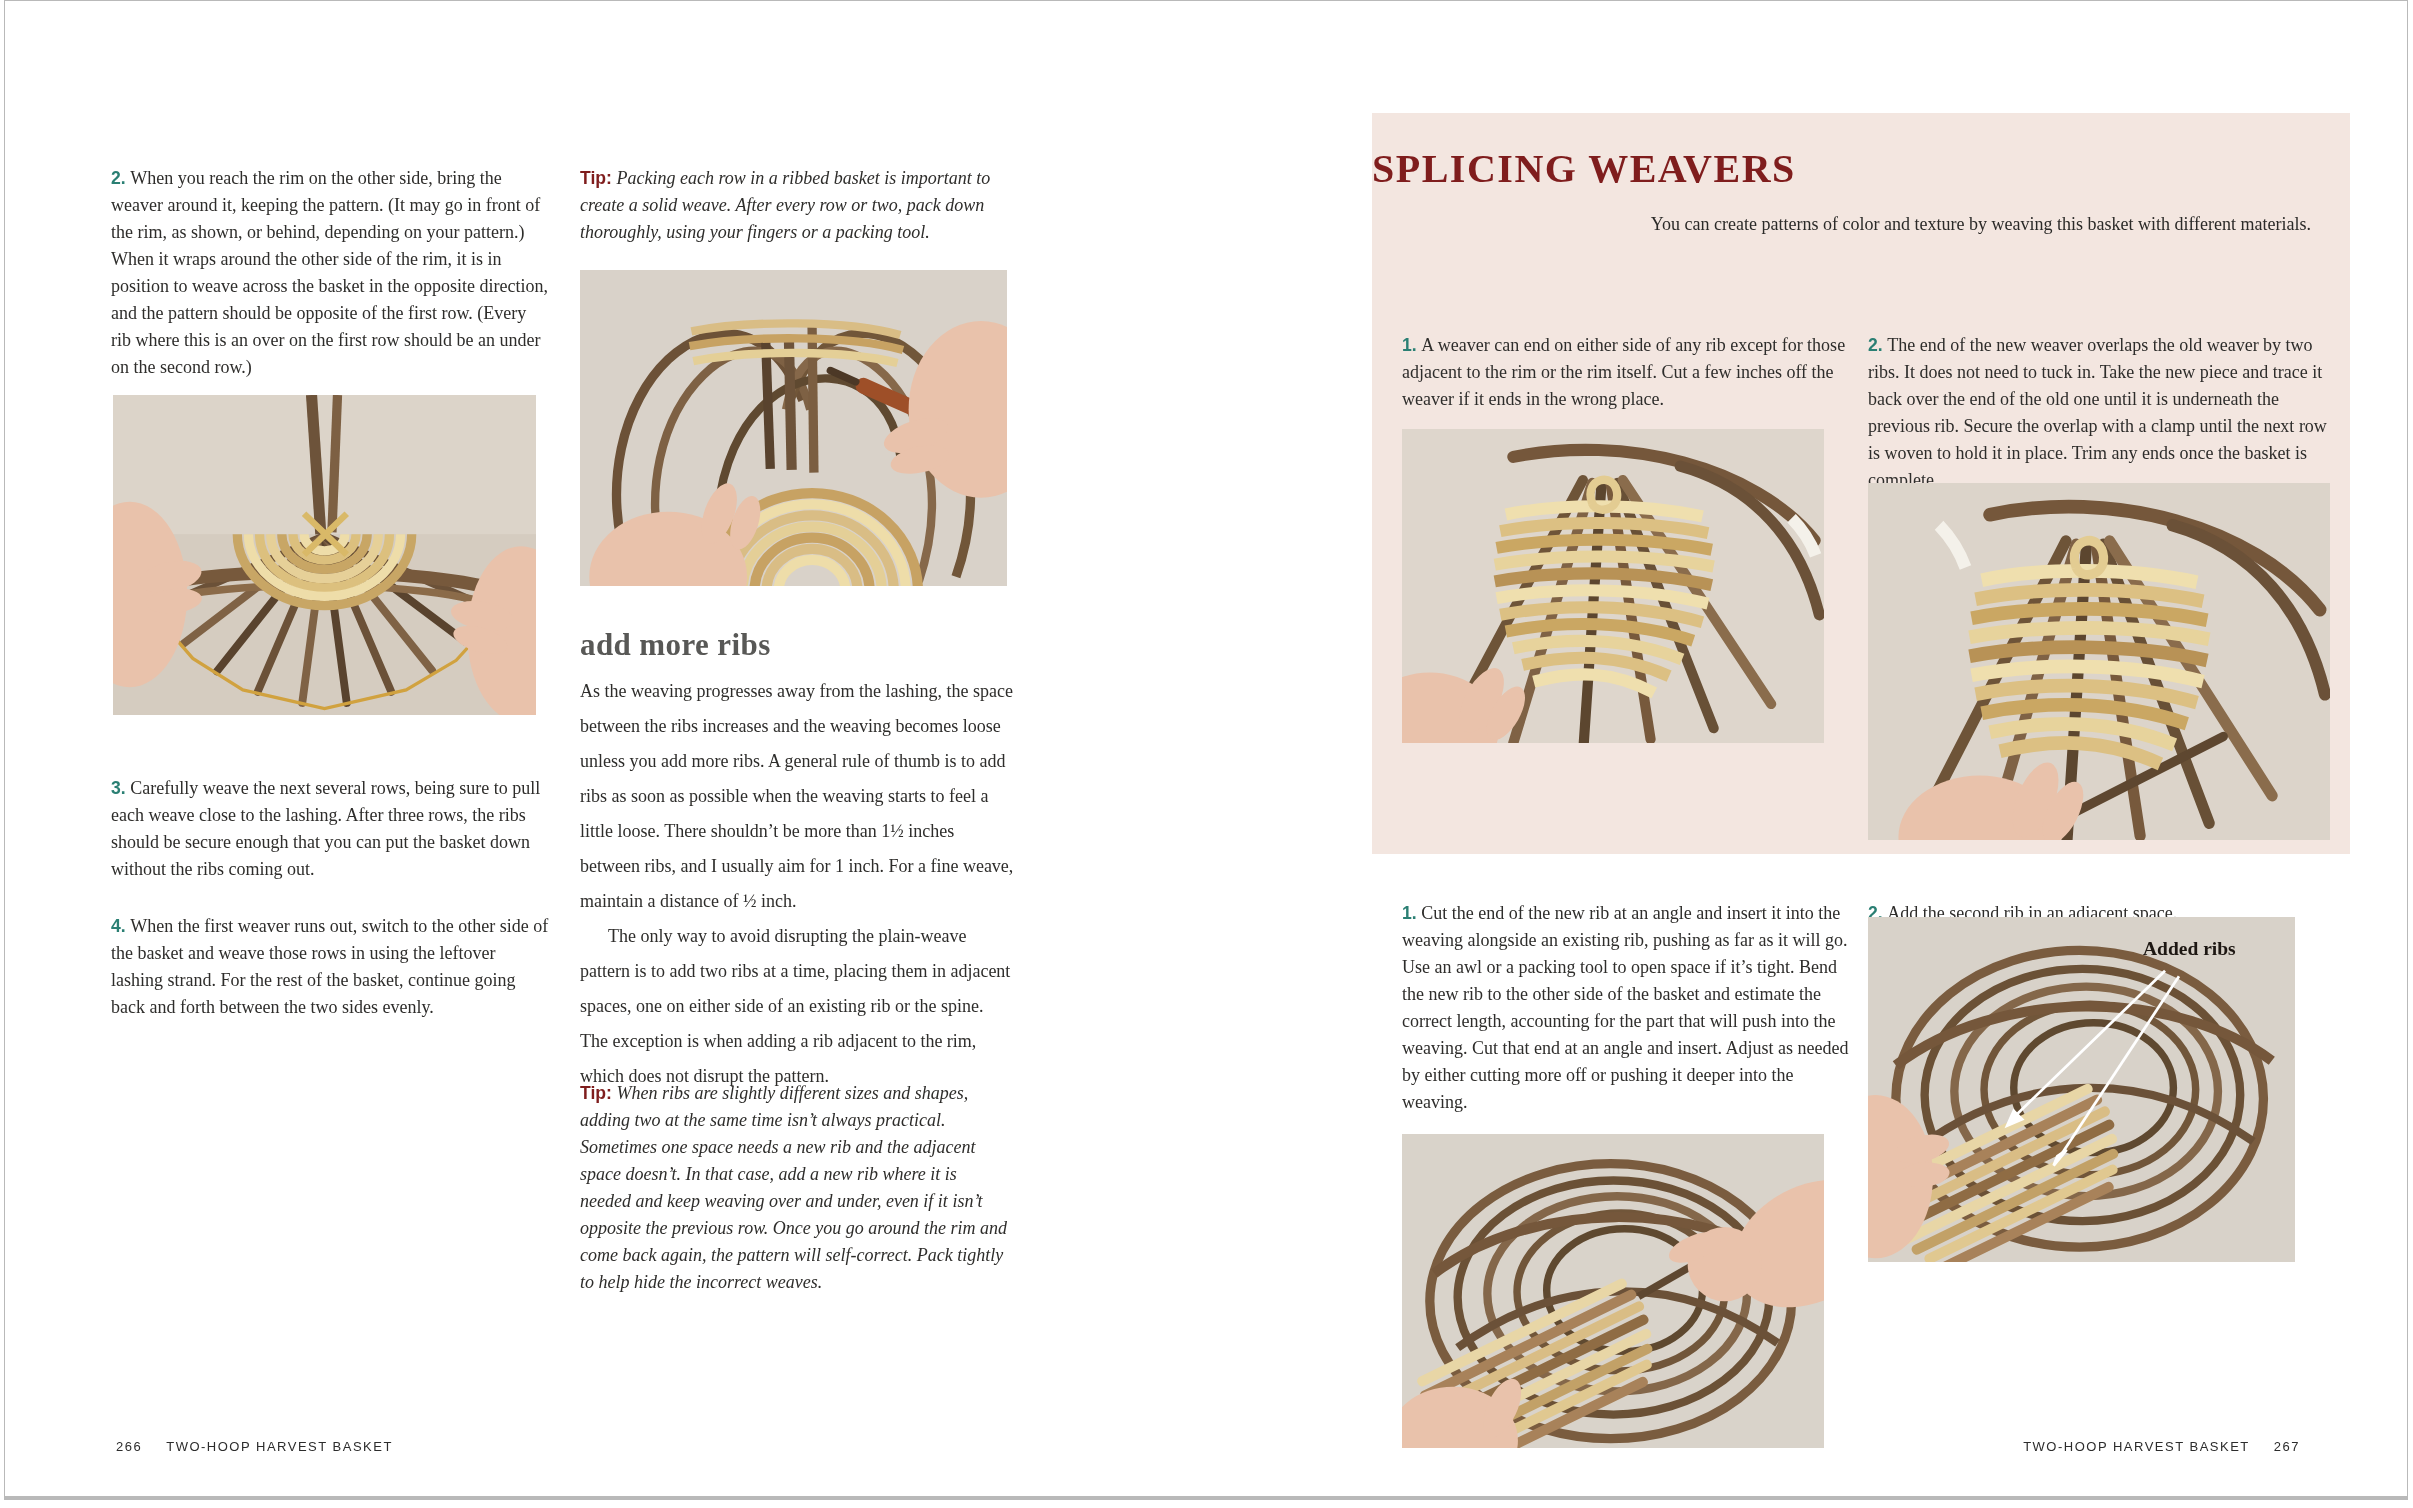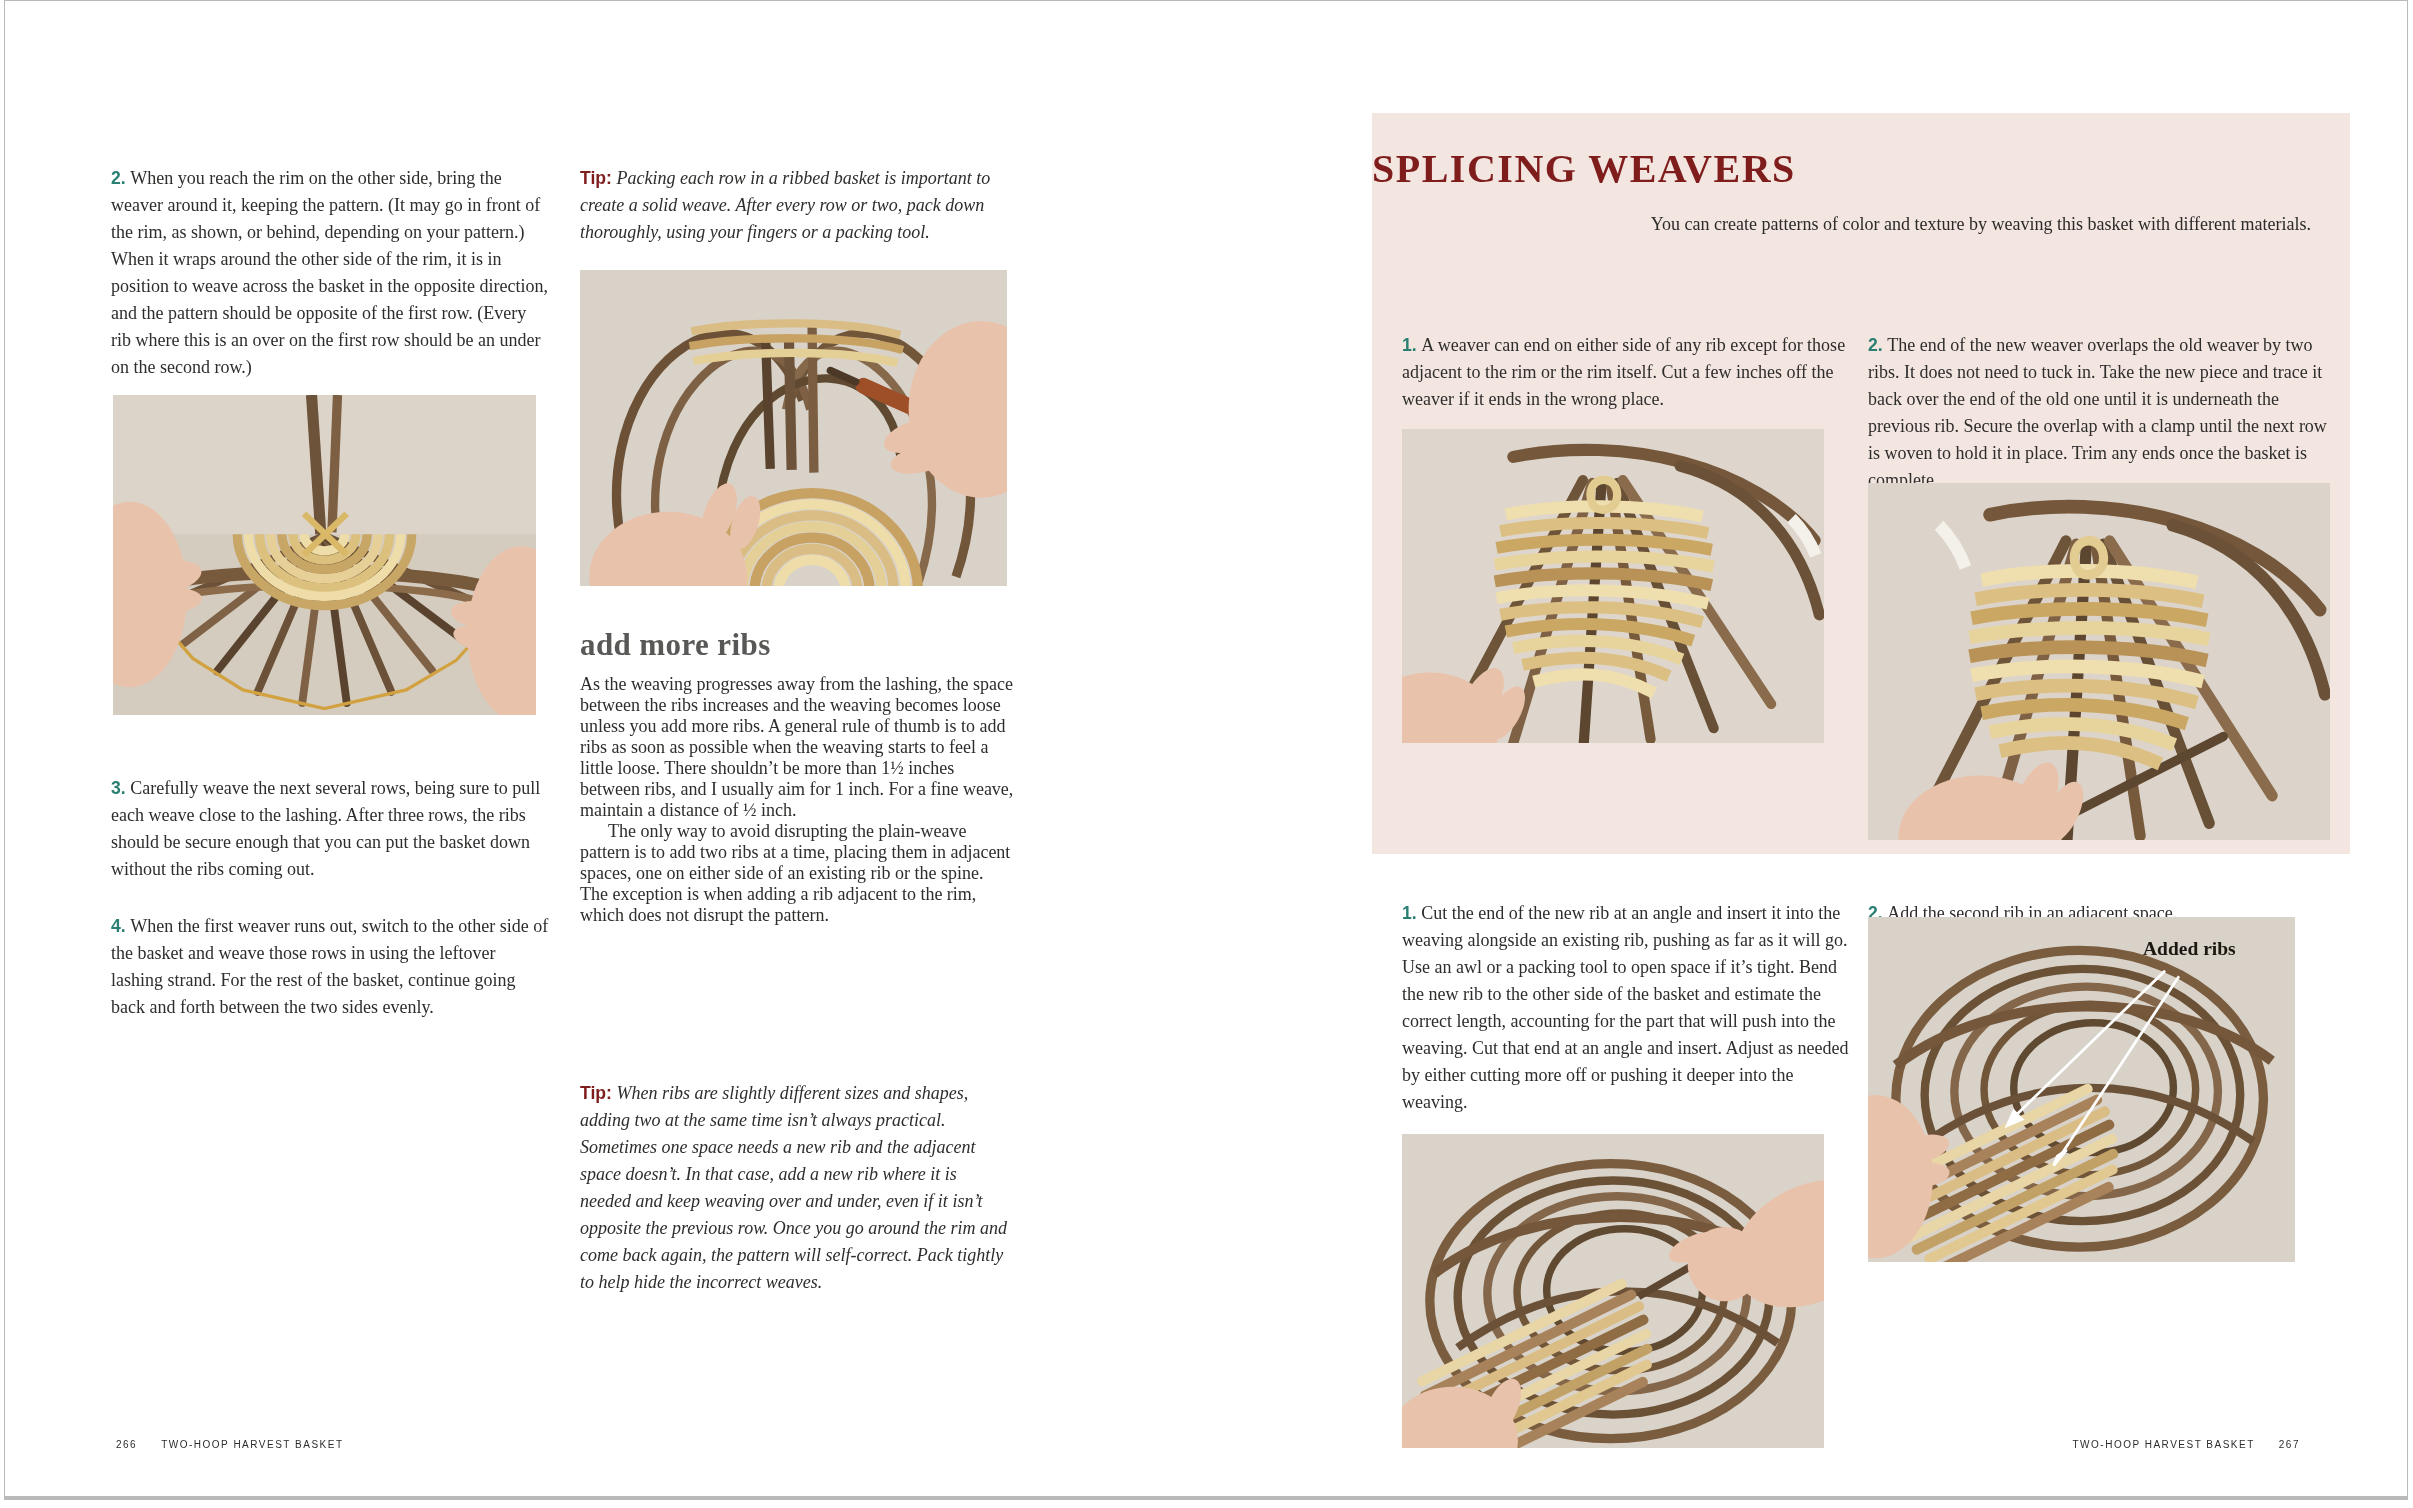--- a/index.html
+++ b/index.html
@@ -7,28 +7,28 @@
           font-family:"Liberation Serif",serif;color:#2e2d2b;}
   .frame{position:absolute;left:3.7px;top:0;width:2402px;height:1495px;
          border:1.9px solid #b9b9b9;border-bottom-width:4.6px;pointer-events:none;}
   .abs{position:absolute;}
   .step{font-size:18px;line-height:27px;color:#2e2d2b;}
   .num{font-family:"Liberation Sans",sans-serif;font-weight:bold;color:#2a7f73;
        font-size:17.6px;margin-right:4.6px;}
   .tiptext{font-style:italic;font-size:18px;line-height:27px;}
   .tiplabel{font-family:"Liberation Sans",sans-serif;font-weight:bold;color:#7f1d1d;
             font-style:normal;font-size:17.6px;margin-right:4.6px;}
-  .body-par{font-size:18px;line-height:21px;margin:0;}
+  .body-par{font-size:18px;line-height:35px;margin:0;}
   .indent{text-indent:28px;}
   .section-heading{font-size:31px;font-weight:bold;color:#585856;letter-spacing:0.4px;line-height:1;}
   .panel{background:#f3e6e0;}
   .panel-title{font-size:40px;font-weight:bold;letter-spacing:1.5px;color:#7f1d1d;
                text-align:left;line-height:1;}
   .panel-intro{font-size:18px;line-height:29px;text-align:right;color:#2b2a28;}
-  .footer{font-family:"Liberation Sans",sans-serif;font-size:10px;letter-spacing:1.5px;
+  .footer{font-family:"Liberation Sans",sans-serif;font-size:13px;letter-spacing:1.5px;
           color:#2c2c2c;white-space:nowrap;}
   .footer .pgnum{margin-right:24px;}
   .footer-right{text-align:right;}
   .footer-right .pgnum{margin-left:24px;margin-right:0;}
   .photo{position:absolute;background:#14b8a6;overflow:hidden;}
   .photo svg{display:block;width:100%;height:100%;}
   .annot{position:absolute;font-family:"Liberation Serif",serif;font-weight:bold;
          font-size:19.5px;color:#1d1712;line-height:1;}
 </style>
 </head>

